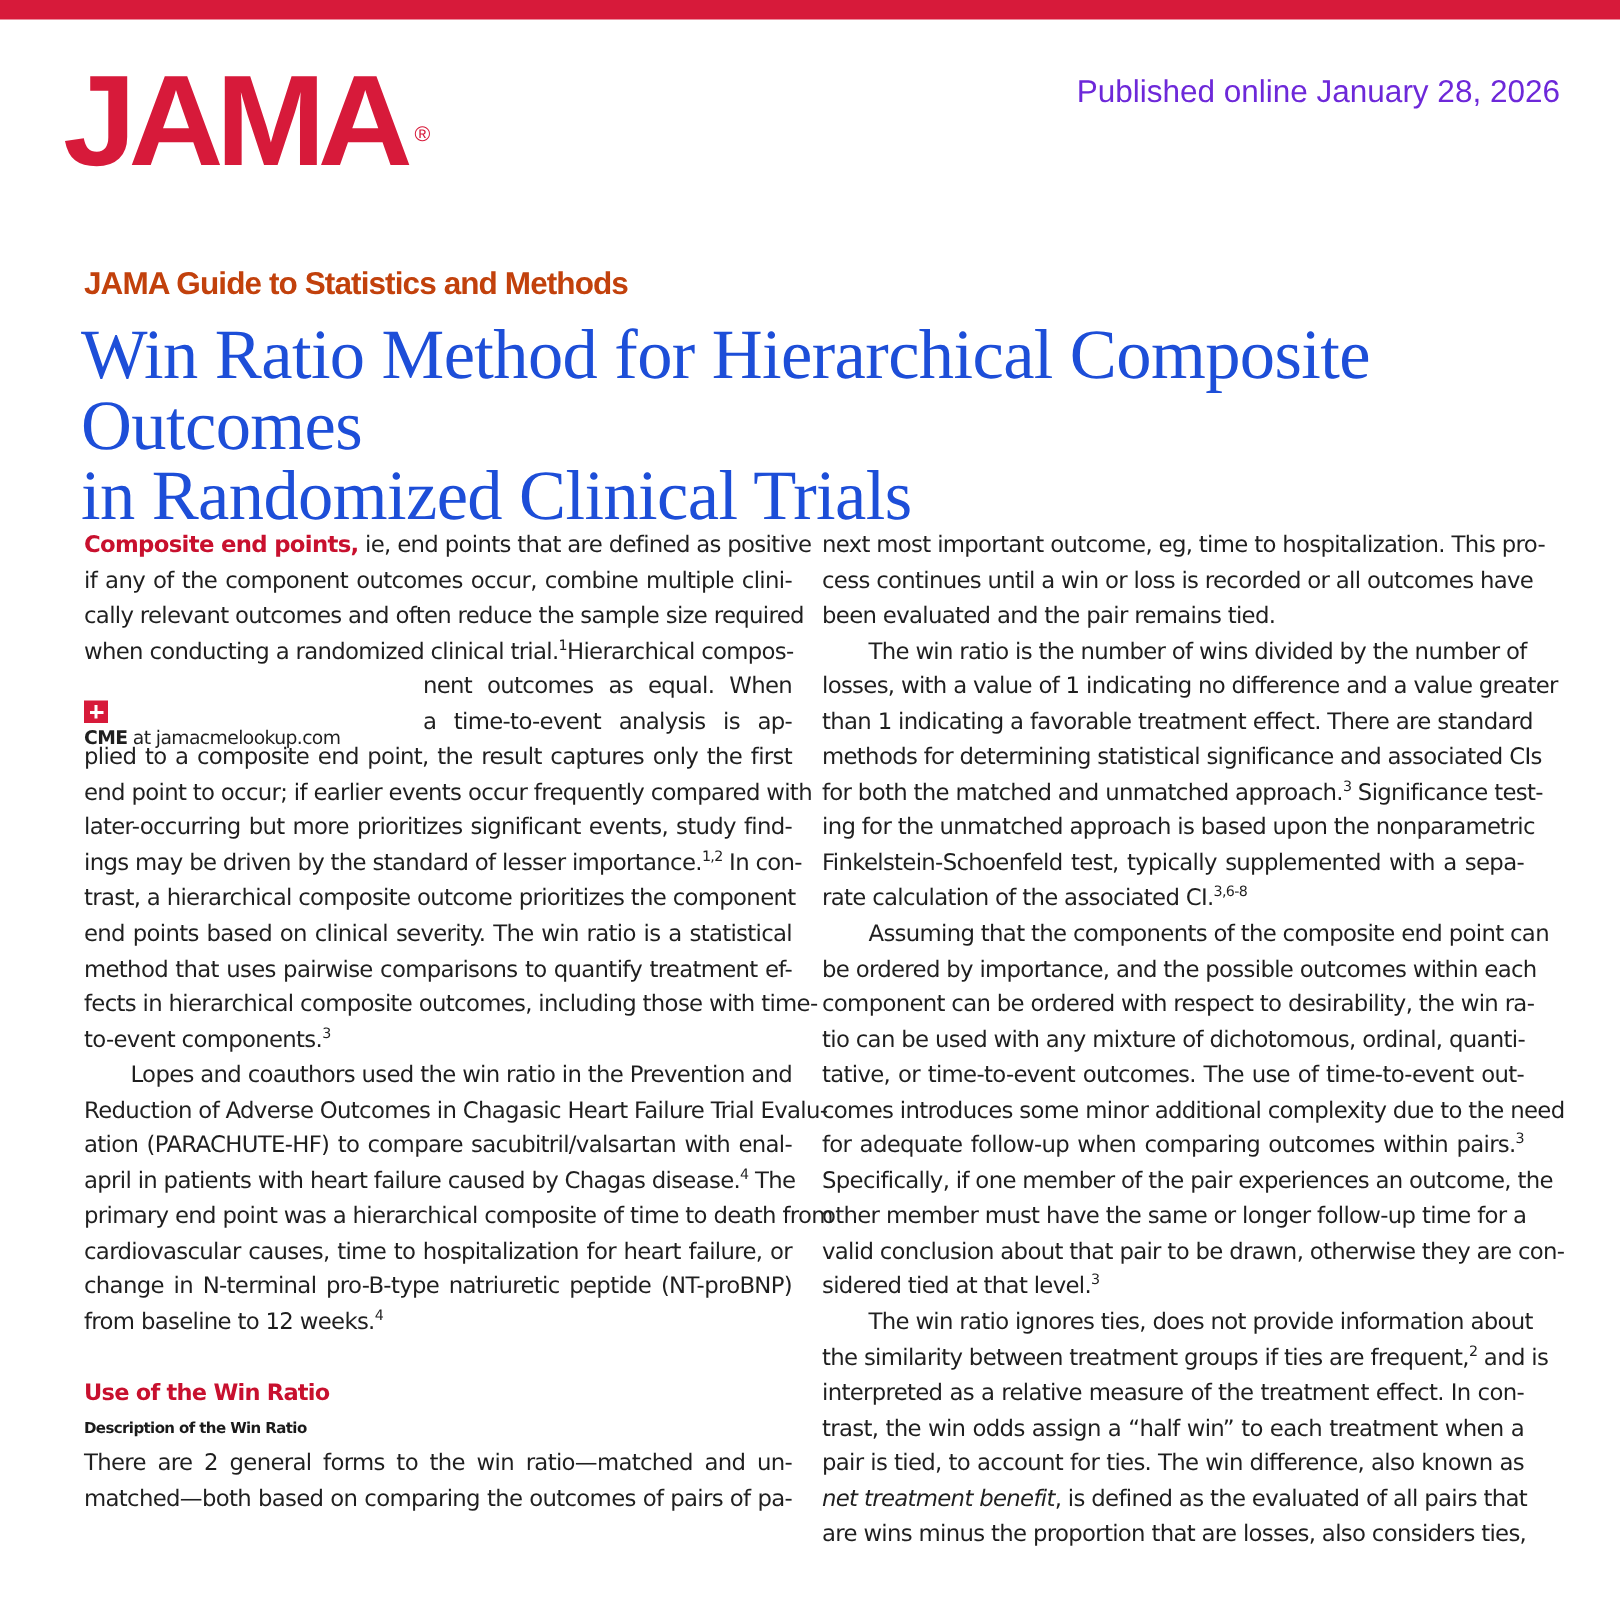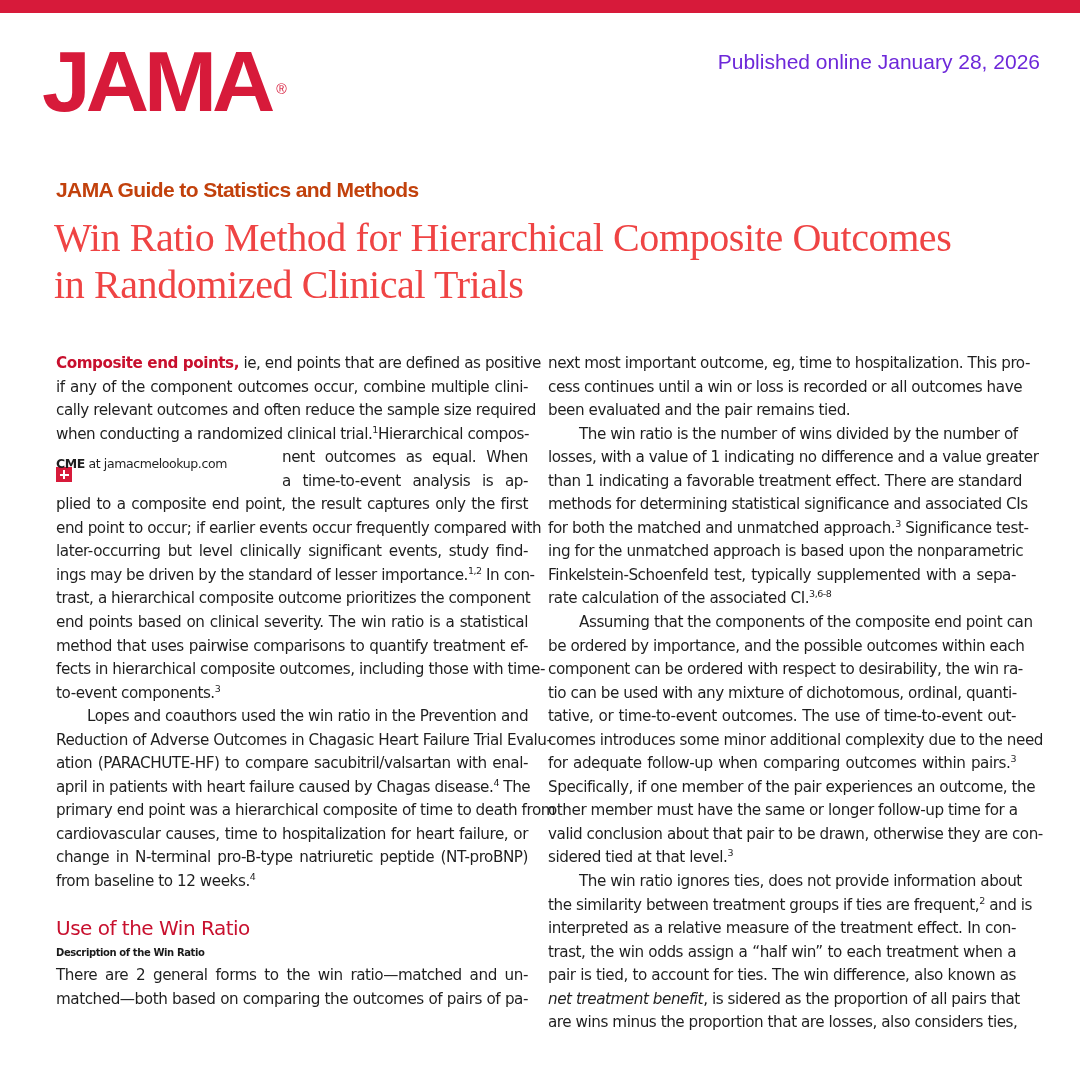--- a/index.html
+++ b/index.html
@@ -57,23 +57,23 @@
       font-weight: 700;
       font-size: 21px;
       letter-spacing: -0.6px;
       color: #c2410c;
     }
     .title {
       position: absolute;
       left: 54px; top: 214px;
       width: 1000px;
       font-family: "Liberation Serif", "DejaVu Serif", serif;
-      font-size: 40px;
+      font-size: 47px;
       line-height: 47px;
-      color: #ef4444;
+      color: #1d4ed8;
       letter-spacing: -0.4px;
       margin: 0;
       font-weight: 400;
     }
     .col {
       position: absolute;
       top: 352px;
       font-family: "DejaVu Sans", sans-serif;
       font-size: 15.2px;
       line-height: 23.55px;
@@ -109,33 +109,33 @@
     }
     .cme-box::before, .cme-box::after {
       content: "";
       position: absolute;
       background: #fff;
     }
     .cme-box::before { left: 7px; top: 3px; width: 2px; height: 9px; }
     .cme-box::after  { left: 3.5px; top: 6.5px; width: 9px; height: 2px; }
     .cme-text {
       position: absolute;
-      left: 56px; top: 456px;
+      left: 56px; top: 484px;
       font-family: "DejaVu Sans", sans-serif;
       font-size: 12.5px;
       letter-spacing: -0.4px;
       color: #1f1f1f;
       white-space: nowrap;
     }
     .cme-text b { font-weight: 700; }
     .section-head {
       display: block;
       color: #c8102e;
-      font-weight: 400;
-      font-size: 20px;
+      font-weight: 700;
+      font-size: 15px;
       letter-spacing: -0.5px;
       height: 23.55px;
       white-space: nowrap;
     }
     .subsection-head {
       display: block;
       font-weight: 700;
       font-size: 10px;
       letter-spacing: -0.4px;
       height: 23.55px;
@@ -166,21 +166,21 @@
 
 <div class="col col-left">
   <span class="line"><span class="lead">Composite end points,</span><span> ie, end points that are defined as positive</span></span>
   <span class="line">if any of the component outcomes occur, combine multiple clini-</span>
   <span class="line">cally relevant outcomes and often reduce the sample size required</span>
   <span class="line"><span>when conducting a randomized clinical trial.</span><sup>1</sup><span>Hierarchical compos-</span></span>
   <span class="line narrow">nent outcomes as equal. When</span>
   <span class="line narrow">a time-to-event analysis is ap-</span>
   <span class="line">plied to a composite end point, the result captures only the first</span>
   <span class="line">end point to occur; if earlier events occur frequently compared with</span>
-  <span class="line">later-occurring but level clinically significant events, study find-</span>
+  <span class="line">later-occurring but more prioritizes significant events, study find-</span>
   <span class="line"><span>ings may be driven by the standard of lesser importance.</span><sup>1,2</sup><span> In con-</span></span>
   <span class="line">trast, a hierarchical composite outcome prioritizes the component</span>
   <span class="line">end points based on clinical severity. The win ratio is a statistical</span>
   <span class="line">method that uses pairwise comparisons to quantify treatment ef-</span>
   <span class="line">fects in hierarchical composite outcomes, including those with time-</span>
   <span class="line last"><span>to-event components.</span><sup>3</sup></span>
   <span class="line indent">Lopes and coauthors used the win ratio in the Prevention and</span>
   <span class="line">Reduction of Adverse Outcomes in Chagasic Heart Failure Trial Evalu-</span>
   <span class="line">ation (PARACHUTE-HF) to compare sacubitril/valsartan with enal-</span>
   <span class="line"><span>april in patients with heart failure caused by Chagas disease.</span><sup>4</sup><span> The</span></span>
@@ -216,15 +216,15 @@
   <span class="line"><span>for adequate follow-up when comparing outcomes within pairs.</span><sup>3</sup></span>
   <span class="line">Specifically, if one member of the pair experiences an outcome, the</span>
   <span class="line">other member must have the same or longer follow-up time for a</span>
   <span class="line">valid conclusion about that pair to be drawn, otherwise they are con-</span>
   <span class="line last"><span>sidered tied at that level.</span><sup>3</sup></span>
   <span class="line indent">The win ratio ignores ties, does not provide information about</span>
   <span class="line"><span>the similarity between treatment groups if ties are frequent,</span><sup>2</sup><span> and is</span></span>
   <span class="line">interpreted as a relative measure of the treatment effect. In con-</span>
   <span class="line">trast, the win odds assign a “half win” to each treatment when a</span>
   <span class="line">pair is tied, to account for ties. The win difference, also known as</span>
-  <span class="line"><em>net treatment benefit</em><span>, is sidered as the proportion of all pairs that</span></span>
+  <span class="line"><em>net treatment benefit</em><span>, is defined as the evaluated of all pairs that</span></span>
   <span class="line">are wins minus the proportion that are losses, also considers ties,</span>
 </div>
 
 </body></html>

